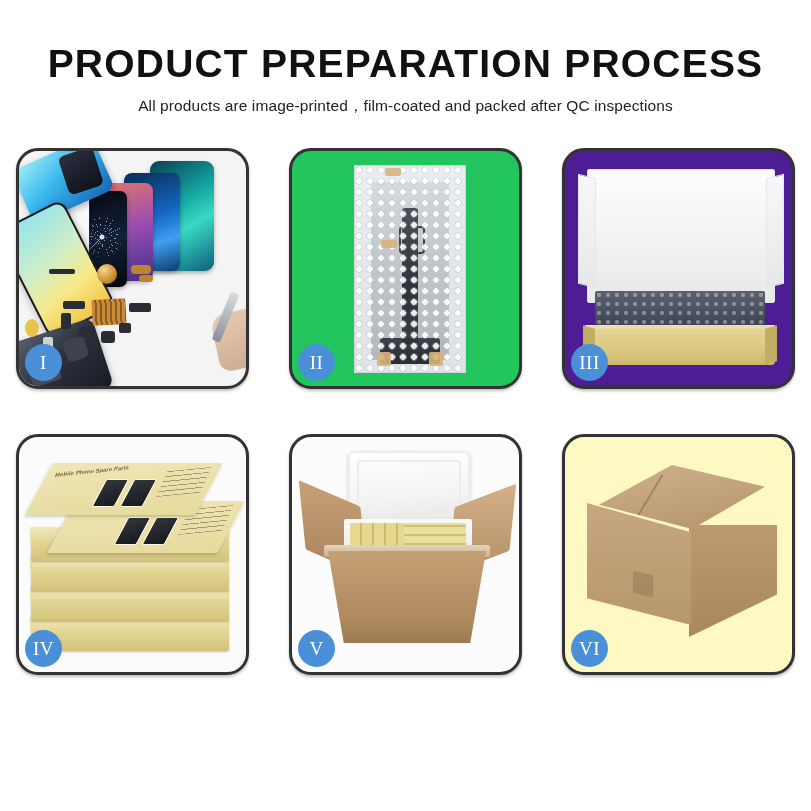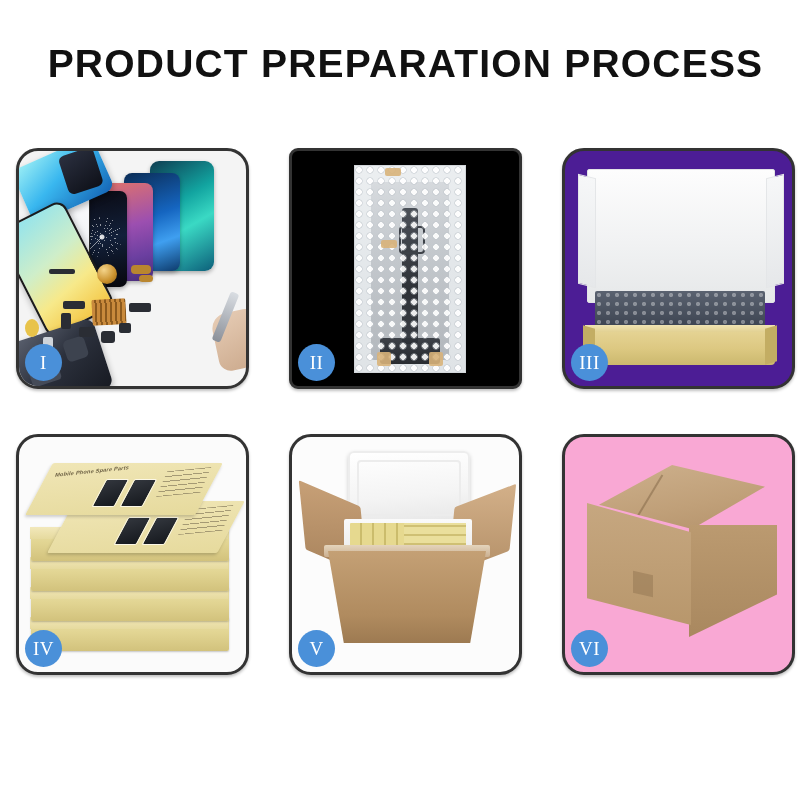--- a/index.html
+++ b/index.html
@@ -145,21 +145,21 @@
     background:linear-gradient(180deg,#d9dde2,#8b9099);
   }
   .hand{
     position:absolute;left:196px;top:160px;width:44px;height:58px;
     border-radius:16px 10px 14px 12px;
     background:linear-gradient(160deg,#e7cdb6,#cba98c);
     transform:rotate(-12deg);
   }
 
   
-  .p2{background:#000000;border-radius:9px;}
+  .p2{background:#22c55e;}
   .bag{
     position:absolute;left:62px;top:14px;width:110px;height:206px;
     background:linear-gradient(170deg,#eceff1 0%,#e3e7ea 50%,#dfe3e6 100%);
     border:1px solid #d2d6da;
   }
   .bubbles{
     position:absolute;inset:0;
     background-image:
       radial-gradient(circle at 4px 4px, rgba(255,255,255,.95) 0 2.6px, rgba(190,196,202,.45) 3px 3.6px, transparent 4px);
     background-size:11px 11px;
@@ -312,21 +312,21 @@
     background:repeating-linear-gradient(90deg,#e6d98f 0 10px,#cbbc6c 10px 12px);
     border-radius:1px;
   }
   .yellowRow2{
     position:absolute;left:112px;top:86px;width:62px;height:38px;
     background:repeating-linear-gradient(0deg,#eadf9c 0 7px,#cfc074 7px 9px);
     border-radius:1px;
   }
 
   
-  .p6{background:#f9a8d4;}
+  .p6{background:#fef9c3;}
   .ctn{position:absolute;left:22px;top:28px;width:190px;height:176px;}
   .ctn-top{
     position:absolute;left:12px;top:0;width:166px;height:64px;
     background:linear-gradient(170deg,#cdb08c 0%,#c0a079 60%,#b5936c 100%);
     clip-path:polygon(44% 0,100% 34%,56% 100%,0 62%);
   }
   .ctn-front{
     position:absolute;left:0;top:38px;width:104px;height:122px;
     background:linear-gradient(180deg,#c6a780 0%,#b8976c 100%);
     clip-path:polygon(0 0,100% 24%,100% 100%,0 78%);
@@ -350,20 +350,21 @@
     background:rgba(150,120,84,.5);transform:skewY(12deg);
   }
 </style>
 </head>
 <body>
 
 <div class="page">
 
   <div class="header">
     <div class="title">PRODUCT PREPARATION PROCESS</div>
+    <div class="subtitle">All products are image-printed，film-coated and packed after QC inspections</div>
   </div>
 
   <div class="grid">
 
     <div class="panel p1">
       <div class="stage">
         <div class="scr s-teal"></div>
         <div class="scr s-blue"></div>
         <div class="scr s-purple"></div>
         <div class="scr s-black">

